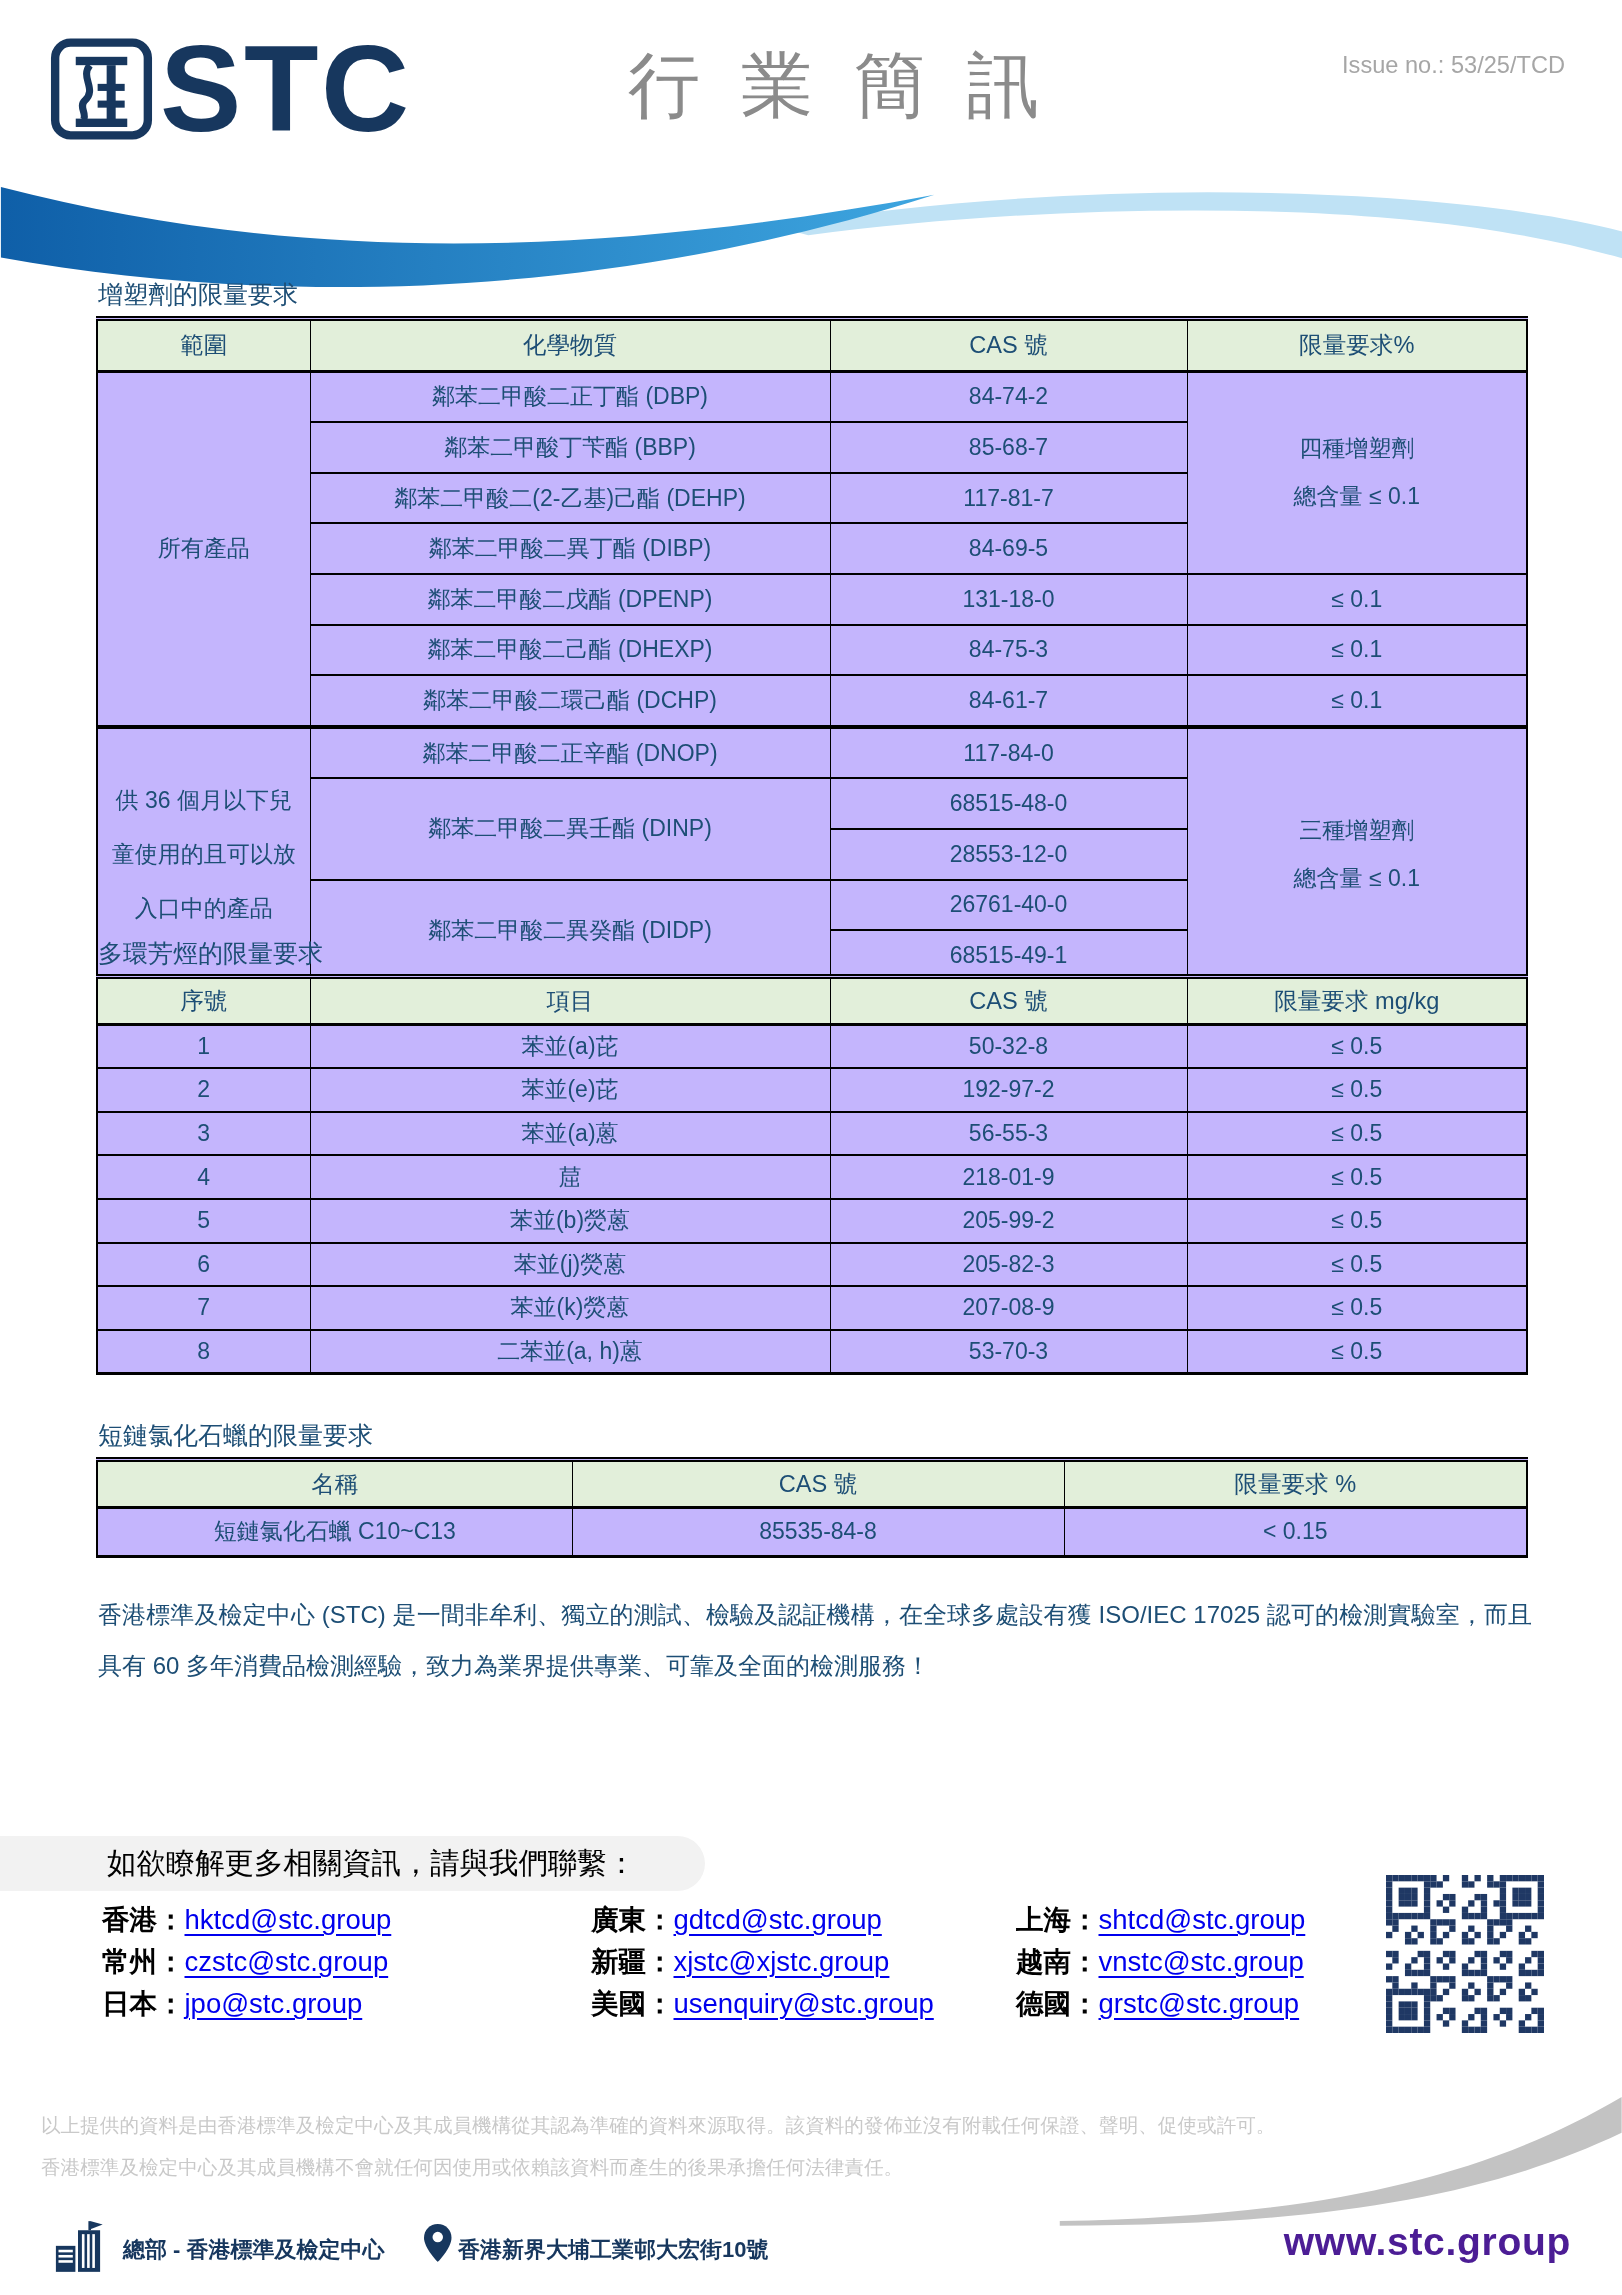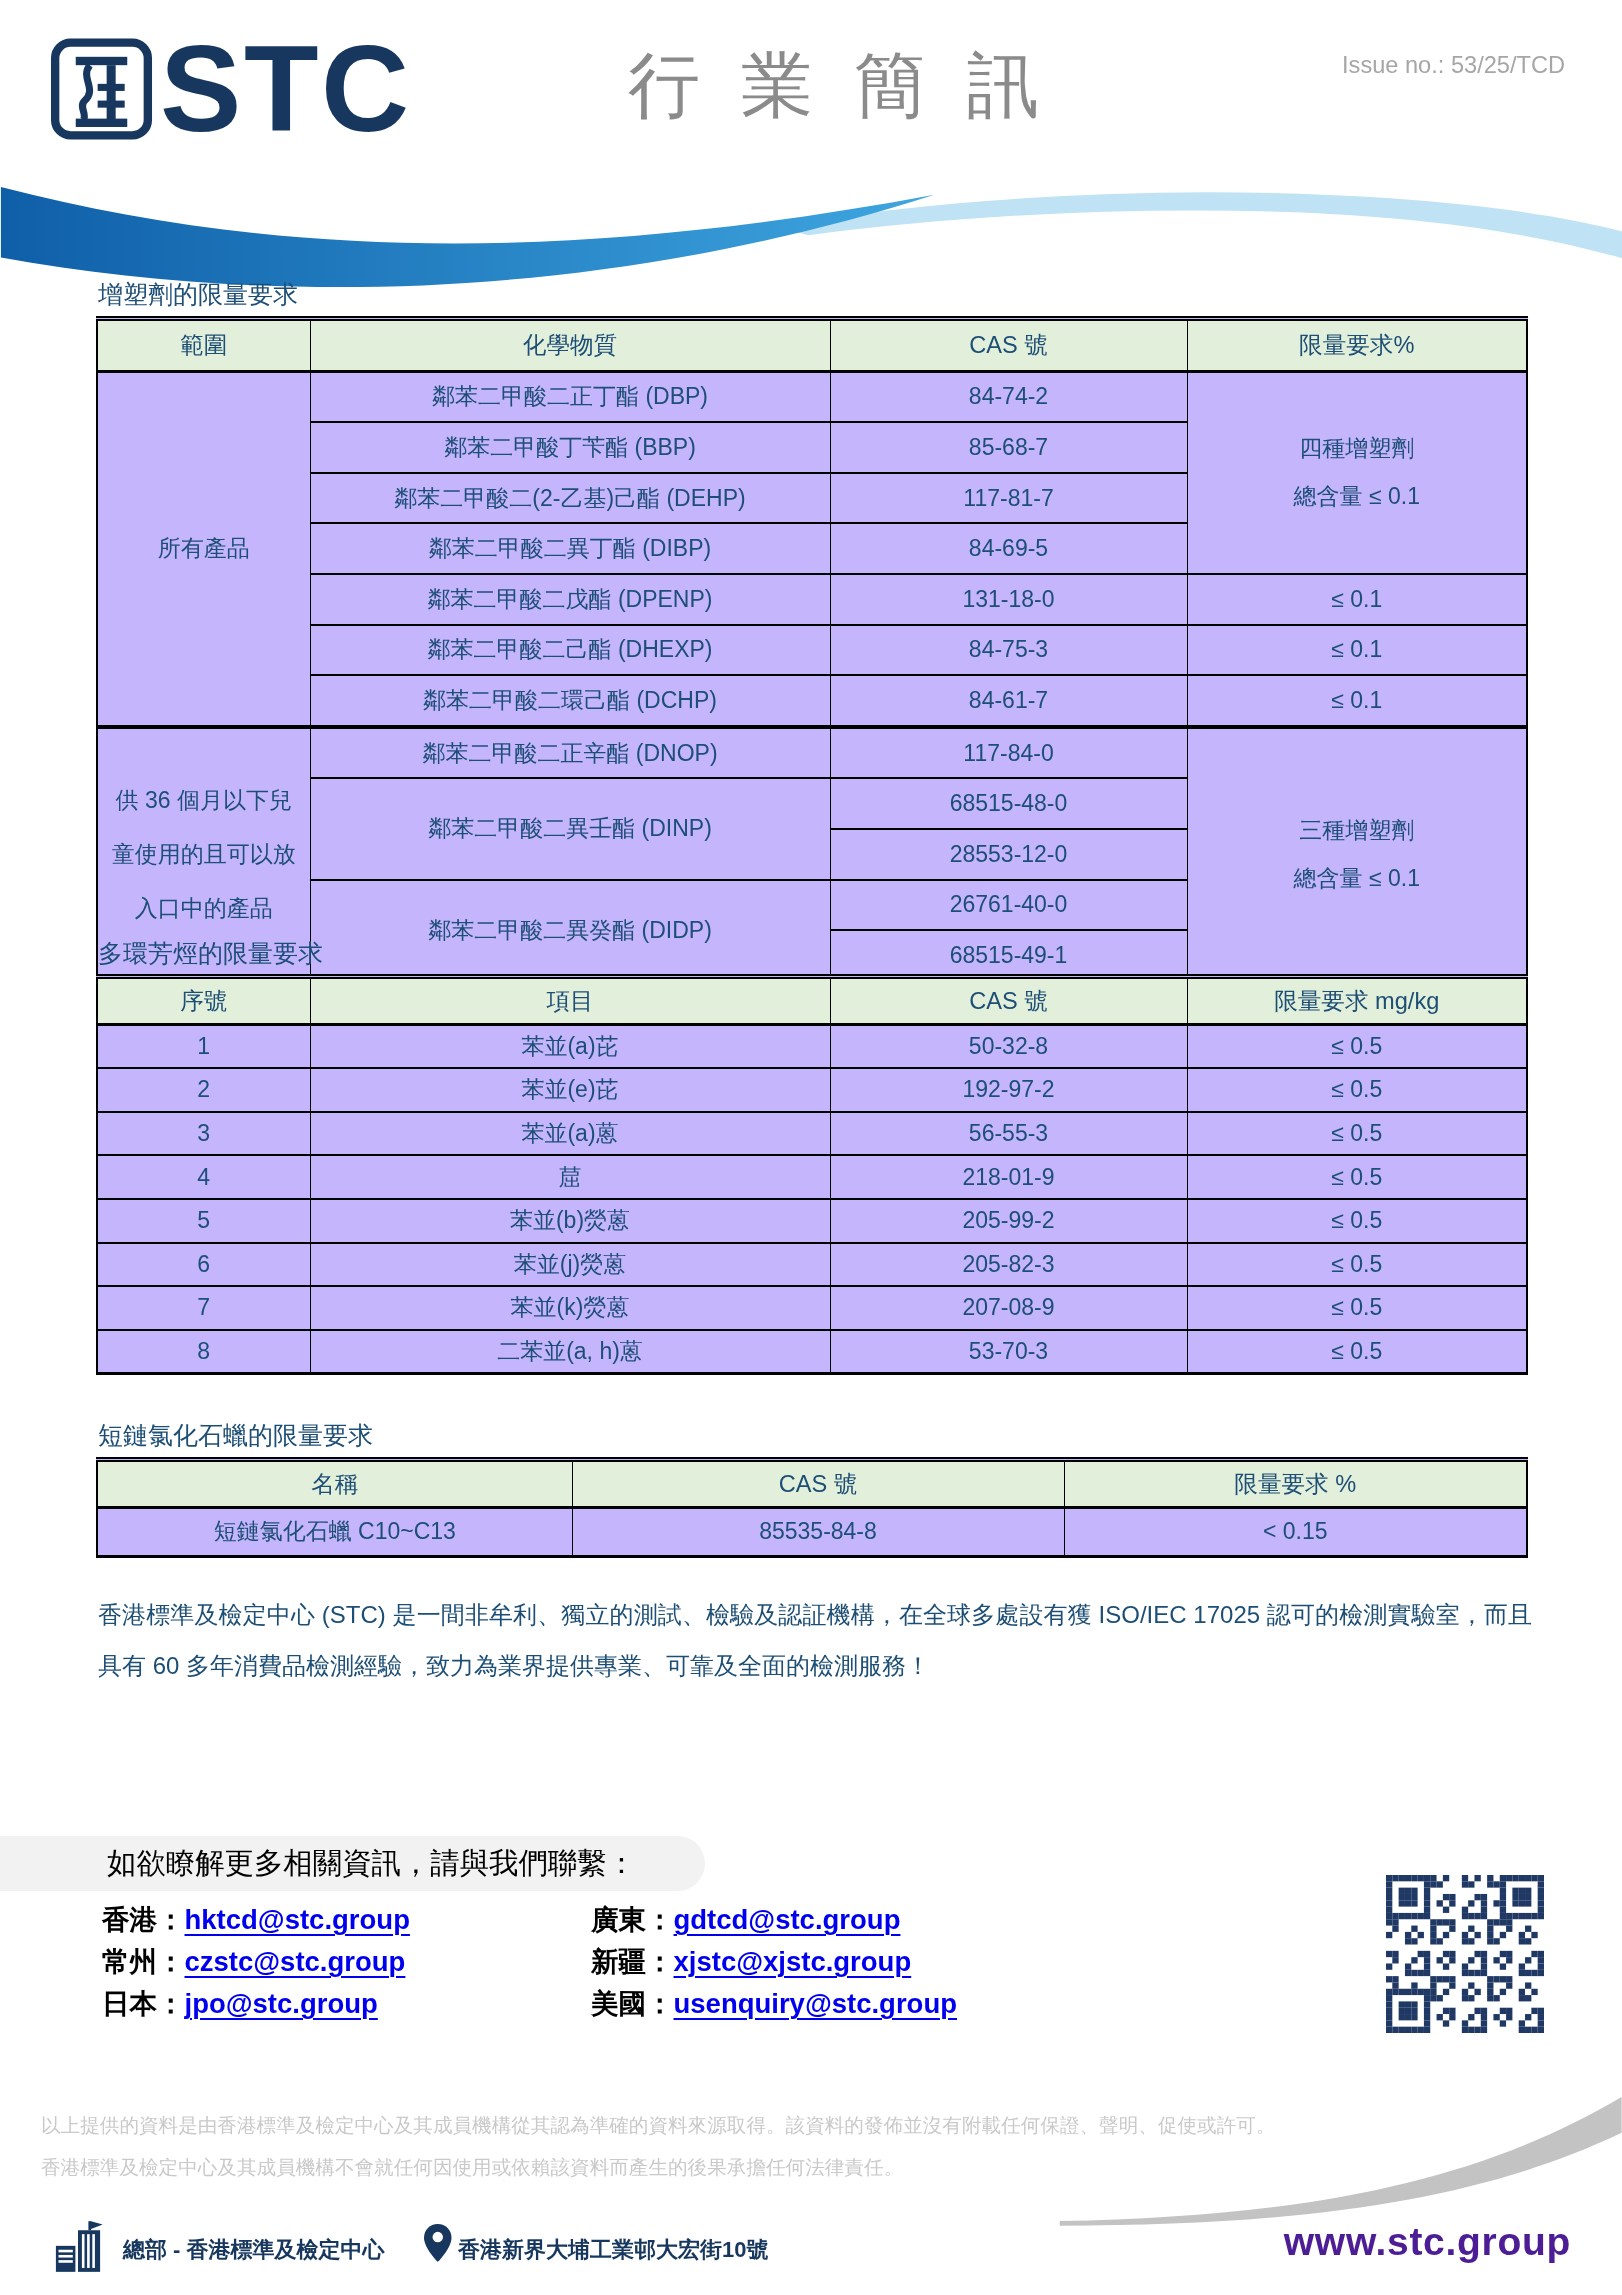--- a/index.html
+++ b/index.html
@@ -37,21 +37,21 @@
        text-align:justify}
 
   
   .banner{left:0;top:1836px;width:705px;height:55px;background:#f2f2f2;
        border-radius:0 29px 29px 0;display:flex;align-items:center;padding-left:107px;
        box-sizing:border-box;font-size:29.4px;font-weight:normal;color:#000}
   .contact-col{top:1899px;display:flex;flex-direction:column}
   .contact-row{height:42px;display:flex;align-items:center;font-size:27.5px;font-weight:bold}
   .contact-row .lbl{color:#000}
   .contact-row a{color:#0000ee;text-decoration:underline;text-decoration-thickness:2px;
-       text-underline-offset:5.2px;font-weight:bold}
+       text-underline-offset:5.2px;font-weight:normal}
   .qr{left:1386px;top:1875px;width:158px;height:158px;line-height:0}
 
   
   .disclaimer{left:41px;width:1178px;font-size:19.6px;color:#c9c9c9;white-space:nowrap}
   .hq{left:123px;top:2235px;font-size:22px;font-weight:bold;color:#17375e}
   .addr{left:458px;top:2235px;font-size:22px;font-weight:bold;color:#17375e}
   .site-url{right:52px;top:2220px;font-size:39px;font-weight:bold;color:#4c1d95;letter-spacing:0.7px}
   svg .navy{fill:#17375e}
 </style>
 </head>
@@ -284,20 +284,34 @@
       <span class="lbl">廣東：</span>
       <a href="#">gdtcd@stc.group</a>
     </div>
     <div class="contact-row">
       <span class="lbl">新疆：</span>
       <a href="#">xjstc@xjstc.group</a>
     </div>
     <div class="contact-row">
       <span class="lbl">美國：</span>
       <a href="#">usenquiry@stc.group</a>
+    </div>
+  </div>
+  <div class="abs contact-col" style="left:1016px">
+    <div class="contact-row">
+      <span class="lbl">上海：</span>
+      <a href="#">shtcd@stc.group</a>
+    </div>
+    <div class="contact-row">
+      <span class="lbl">越南：</span>
+      <a href="#">vnstc@stc.group</a>
+    </div>
+    <div class="contact-row">
+      <span class="lbl">德國：</span>
+      <a href="#">grstc@stc.group</a>
     </div>
   </div>
 
   <div class="abs qr"><svg width="158" height="158" viewBox="0 0 240 240" fill="#1f3864">
         <rect x="0" y="0" width="9.6" height="9.6"></rect>
         <rect x="9.6" y="0" width="9.6" height="9.6"></rect>
         <rect x="19.2" y="0" width="9.6" height="9.6"></rect>
         <rect x="28.799999999999997" y="0" width="9.6" height="9.6"></rect>
         <rect x="38.4" y="0" width="9.6" height="9.6"></rect>
         <rect x="48" y="0" width="9.6" height="9.6"></rect>

